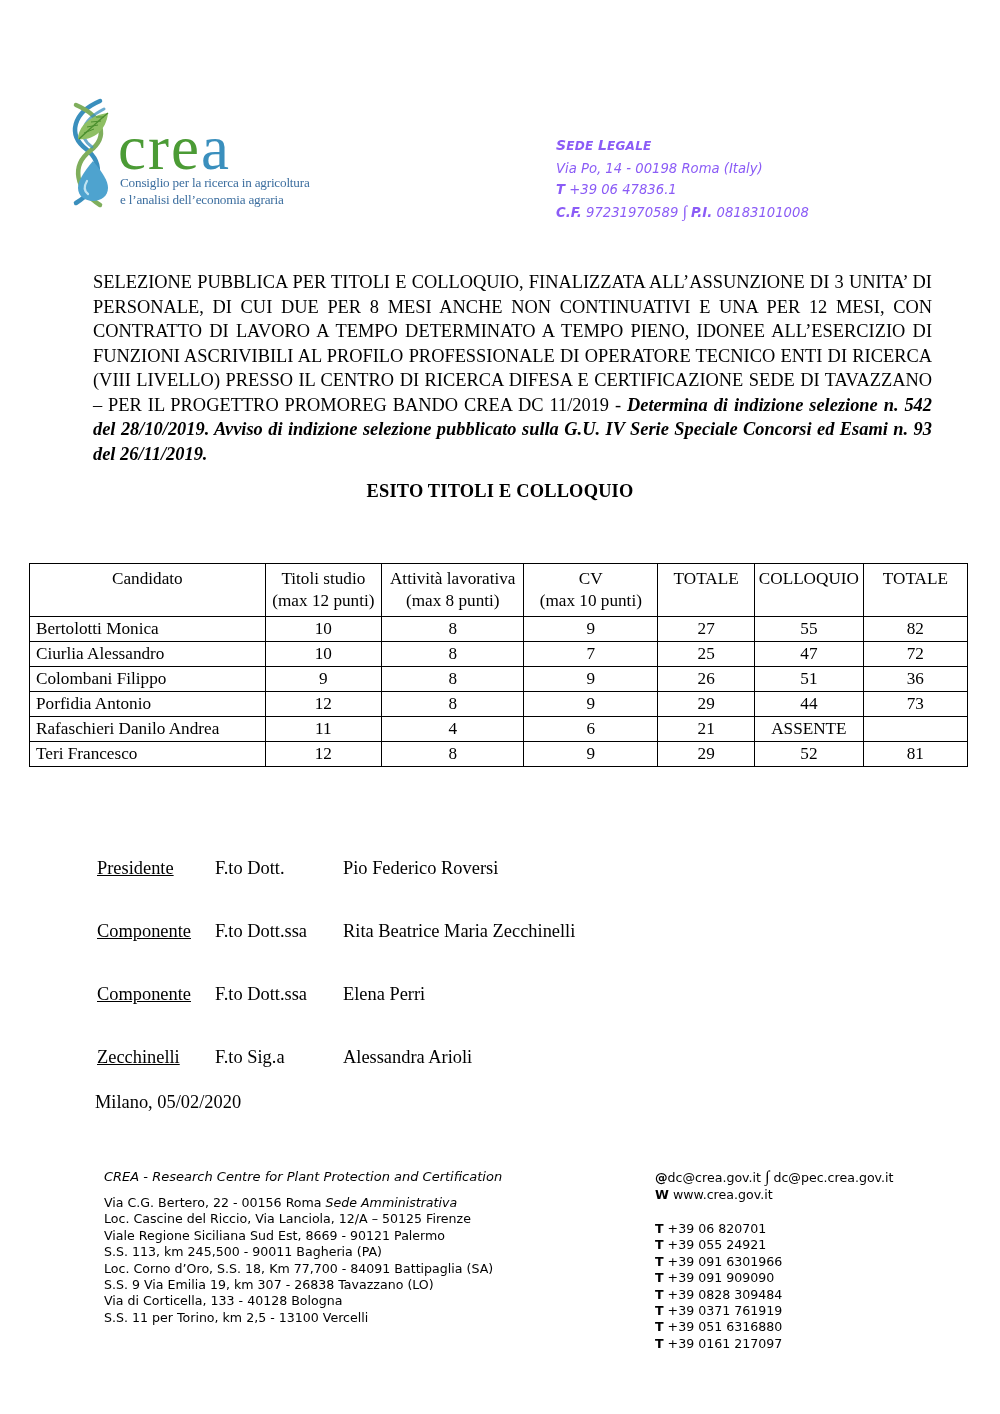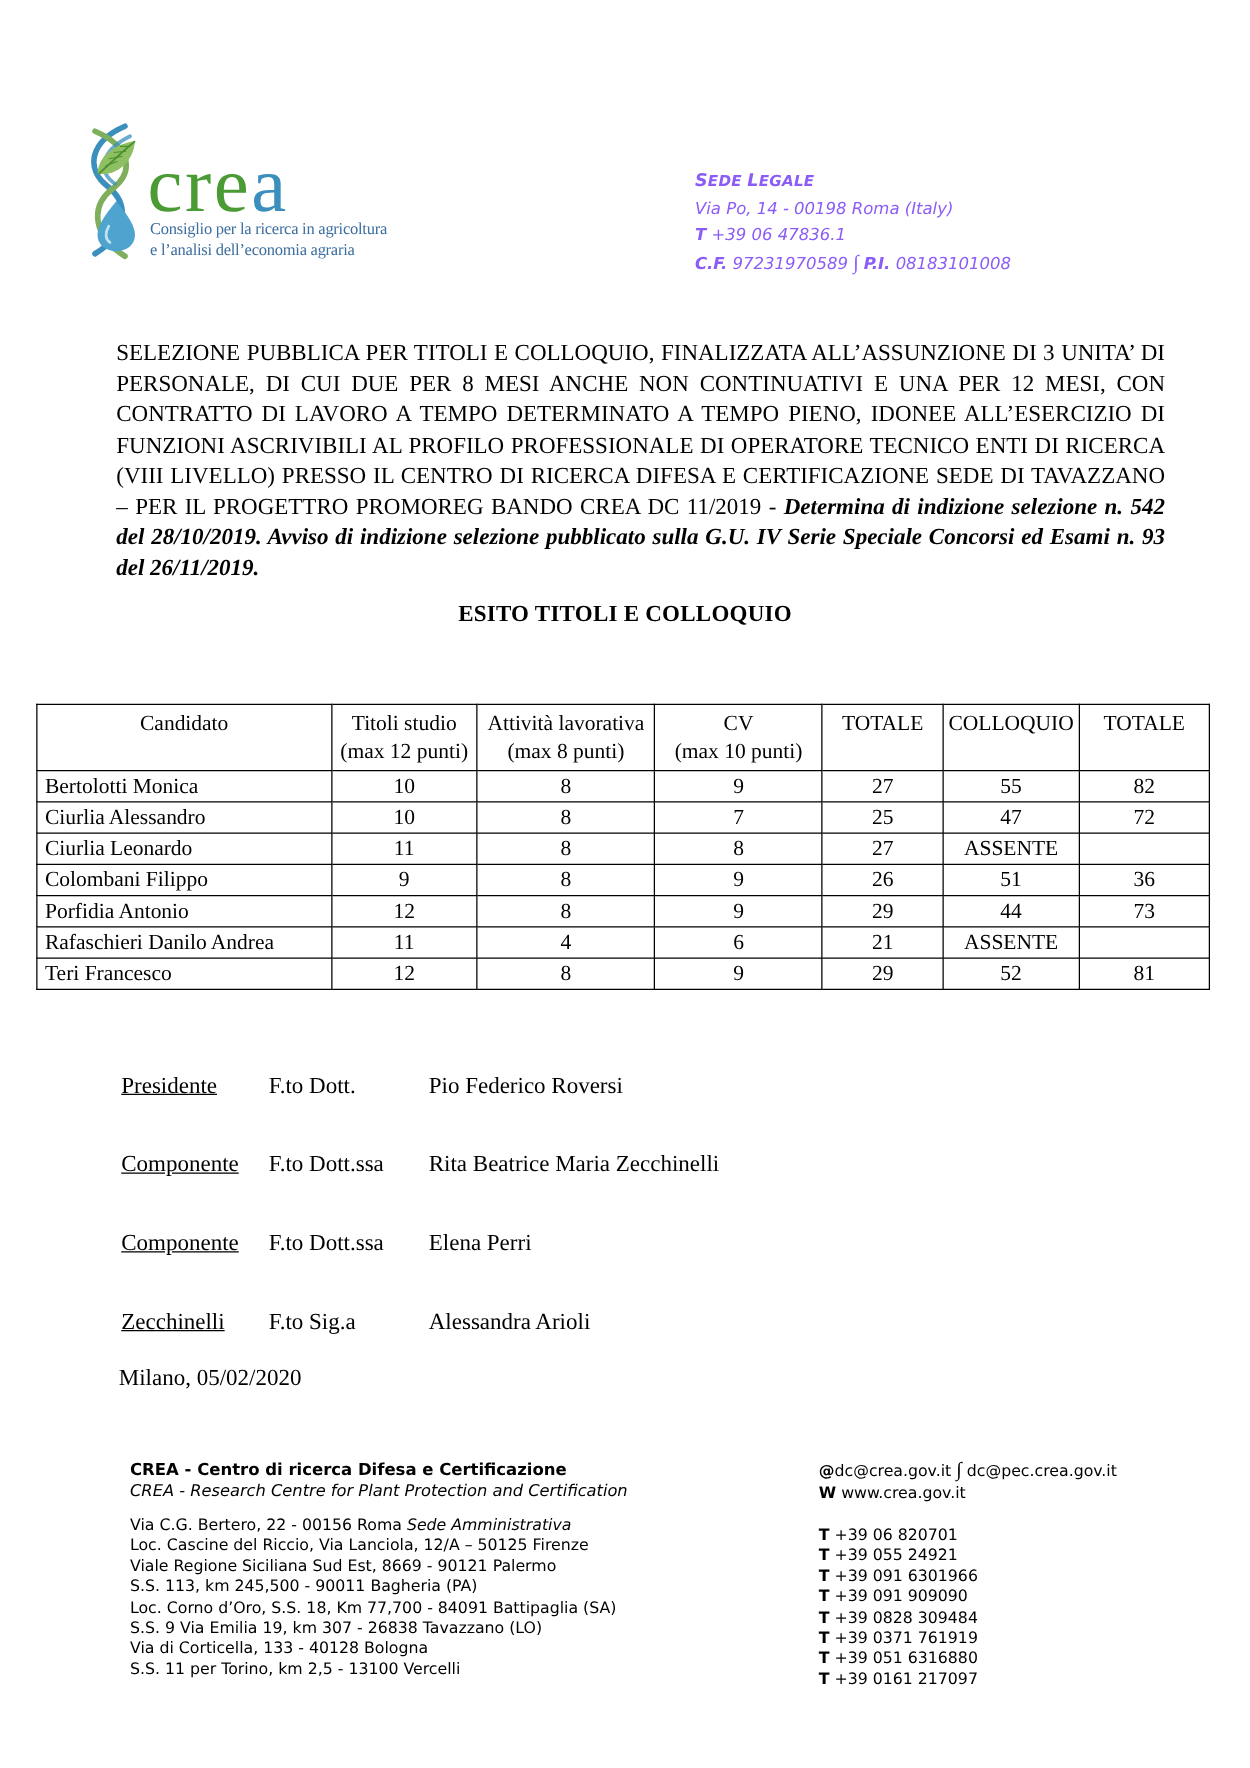--- a/index.html
+++ b/index.html
@@ -338,29 +338,20 @@
         <tr>
             <td class="name">Ciurlia Alessandro</td>
             <td>10</td>
             <td>8</td>
             <td>7</td>
             <td>25</td>
             <td>47</td>
             <td>72</td>
           </tr>
         <tr>
-            <td class="name">Ciurlia Leonardo</td>
-            <td>11</td>
-            <td>8</td>
-            <td>8</td>
-            <td>27</td>
-            <td>ASSENTE</td>
-            <td></td>
-          </tr>
-        <tr>
             <td class="name">Colombani Filippo</td>
             <td>9</td>
             <td>8</td>
             <td>9</td>
             <td>26</td>
             <td>51</td>
             <td>36</td>
           </tr>
         <tr>
             <td class="name">Porfidia Antonio</td>
@@ -413,21 +404,20 @@
       <div class="sig-role">Zecchinelli</div>
       <div class="sig-title">F.to Sig.a</div>
       <div class="sig-name">Alessandra Arioli</div>
     </div>
   </div>
 
   <div class="place-date">Milano, 05/02/2020</div>
 
   <div class="footer">
     <div class="f-left">
-      <div class="f-name-1">CREA - Centro di ricerca Difesa e Certificazione</div>
       <div class="f-name-2">CREA - Research Centre for Plant Protection and Certification</div>
       <div class="f-addr">
         <div><span>Via C.G. Bertero, 22 - 00156 Roma</span> <span class="it">Sede Amministrativa</span></div>
         <div>Loc. Cascine del Riccio, Via Lanciola, 12/A – 50125 Firenze</div>
         <div>Viale Regione Siciliana Sud Est, 8669 - 90121 Palermo</div>
         <div>S.S. 113, km 245,500 - 90011 Bagheria (PA)</div>
         <div>Loc. Corno d’Oro, S.S. 18, Km 77,700 - 84091 Battipaglia (SA)</div>
         <div>S.S. 9 Via Emilia 19, km 307 - 26838 Tavazzano (LO)</div>
         <div>Via di Corticella, 133 - 40128 Bologna</div>
         <div>S.S. 11 per Torino, km 2,5 - 13100 Vercelli</div>

